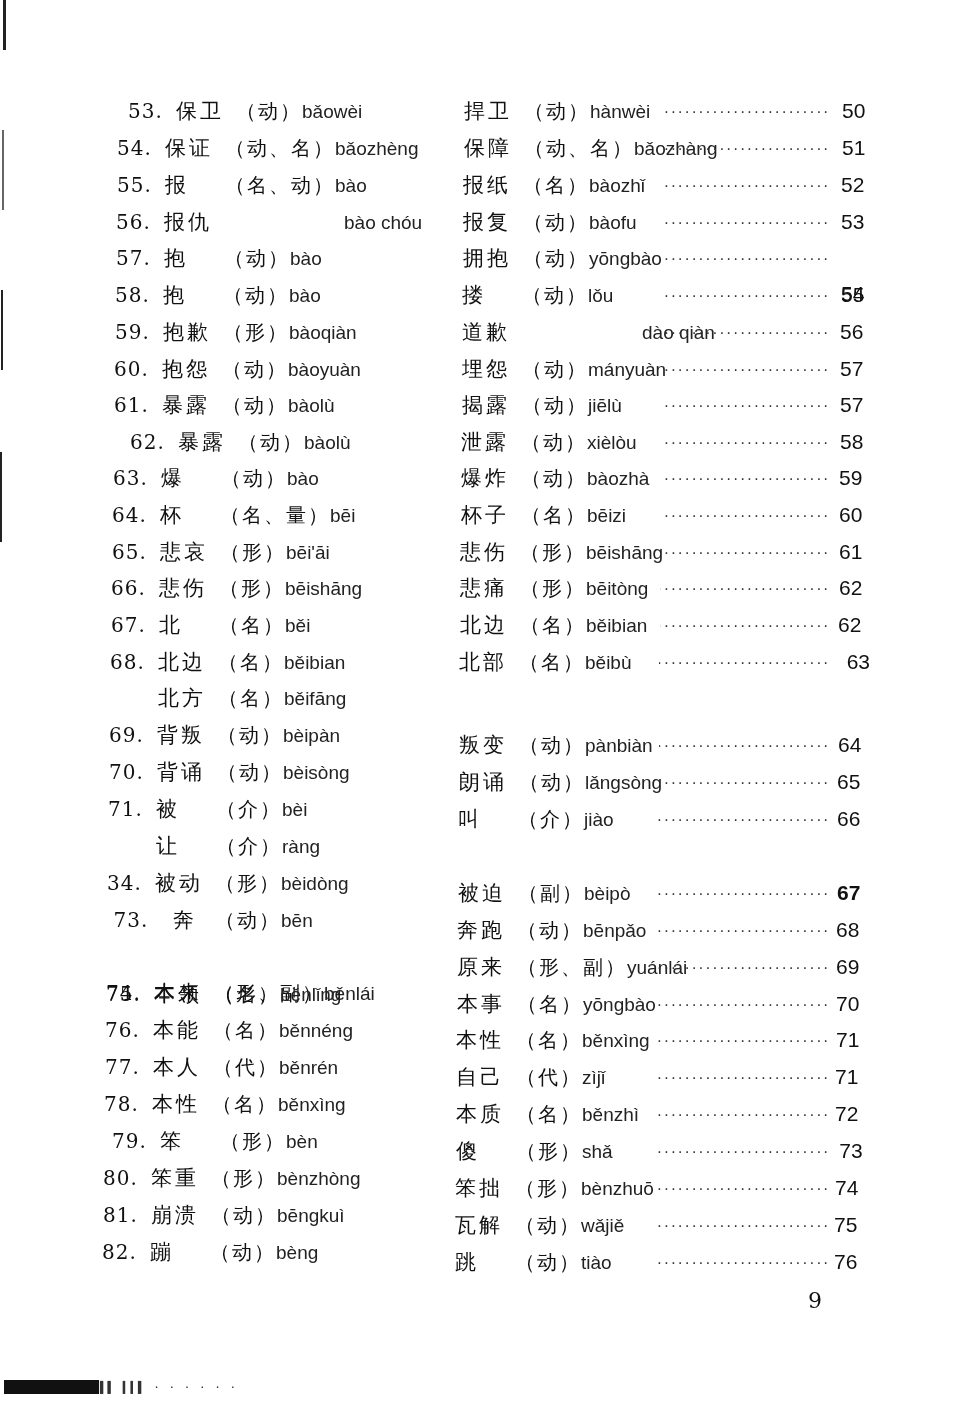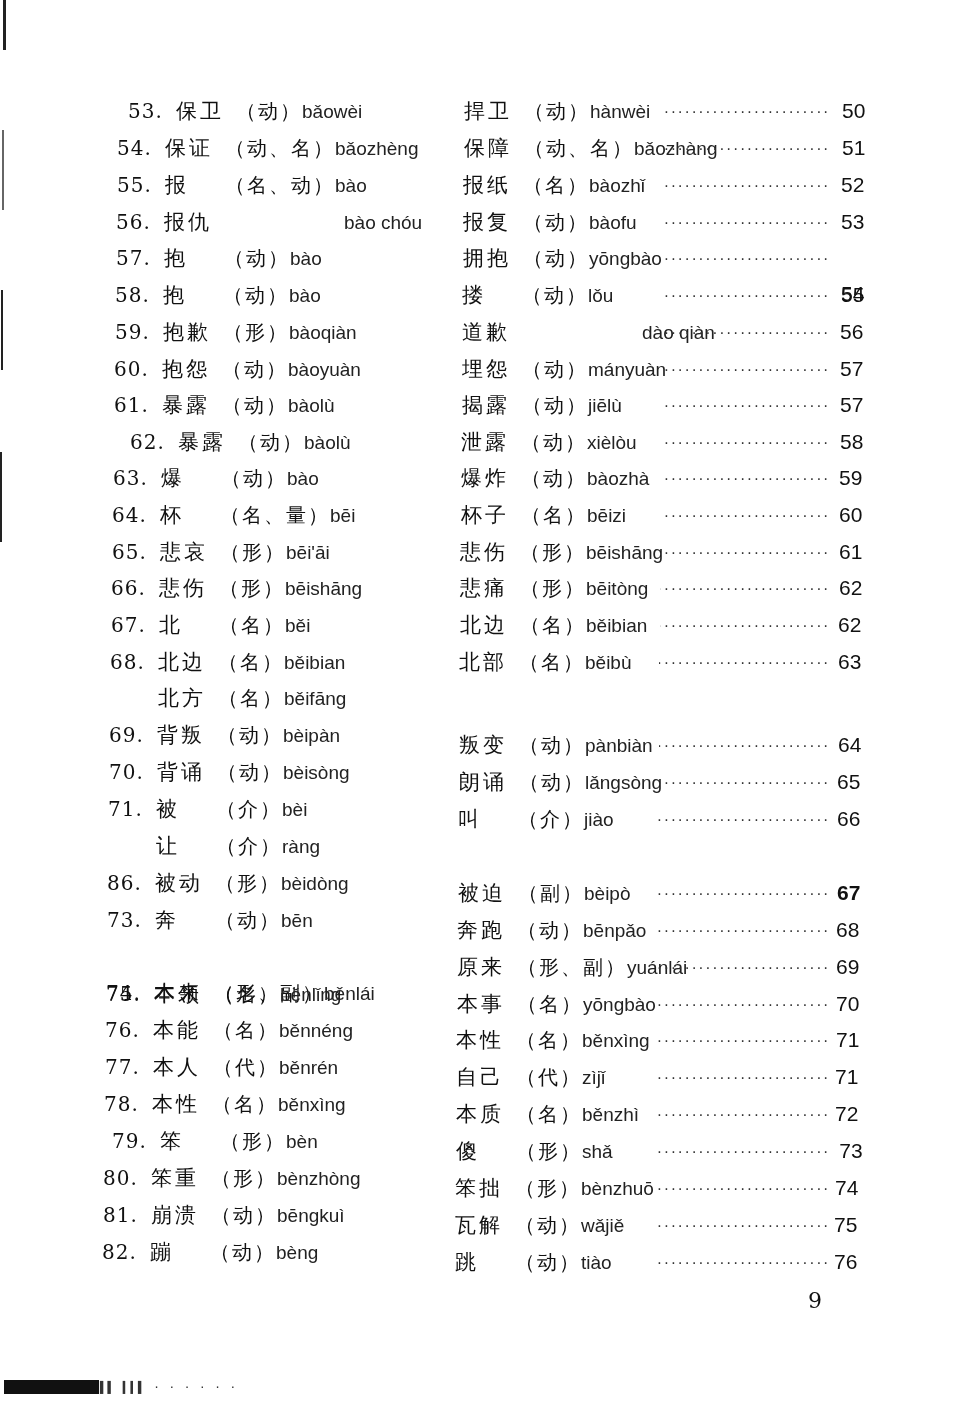--- a/index.html
+++ b/index.html
@@ -85,40 +85,40 @@
     <div class="row right-entry" style="left: 460px; top: 574px;"><span class="hz" style="min-width:60px">悲痛</span><span class="pos" style="min-width:0px">（形）</span><span class="py">bēitòng</span></div>
     <div class="dots" style="left: 660px; width: 170px; top: 580px;">··························································</div>
     <div class="page" style="left: 839px; top: 576px;">62</div>
     <div class="row left-entry" style="left: 111px; top: 611px;"><span class="num" style="">67.</span><span class="hz hz1">北</span><span class="pos" style="min-width:0px">（名）</span><span class="py">běi</span></div>
     <div class="row right-entry" style="left: 460px; top: 611px;"><span class="hz" style="min-width:60px">北边</span><span class="pos" style="min-width:0px">（名）</span><span class="py">běibian</span></div>
     <div class="dots" style="left: 660px; width: 170px; top: 617px;">··························································</div>
     <div class="page" style="left: 838px; top: 613px;">62</div>
     <div class="row left-entry" style="left: 110px; top: 648px;"><span class="num" style="">68.</span><span class="hz hz1">北边</span><span class="pos" style="min-width:0px">（名）</span><span class="py">běibian</span></div>
     <div class="row right-entry" style="left: 459px; top: 648px;"><span class="hz" style="min-width:60px">北部</span><span class="pos" style="min-width:0px">（名）</span><span class="py">běibù</span></div>
     <div class="dots" style="left: 659px; width: 171px; top: 654px;">··························································</div>
-    <div class="page" style="left: 838px; top: 650px;">63</div>
+    <div class="page" style="left: 838px; top: 650px; text-align: right;">63</div>
     <div class="row left-entry" style="left: 110px; top: 684px;"><span class="num" style="width:48px;"></span><span class="hz hz1">北方</span><span class="pos" style="min-width:0px">（名）</span><span class="py">běifāng</span></div>
     <div class="row left-entry" style="left: 109px; top: 721px;"><span class="num" style="">69.</span><span class="hz hz1">背叛</span><span class="pos" style="min-width:0px">（动）</span><span class="py">bèipàn</span></div>
     <div class="row right-entry" style="left: 459px; top: 731px;"><span class="hz" style="min-width:60px">叛变</span><span class="pos" style="min-width:0px">（动）</span><span class="py">pànbiàn</span></div>
     <div class="dots" style="left: 659px; width: 171px; top: 737px;">··························································</div>
     <div class="page" style="left: 838px; top: 733px;">64</div>
     <div class="row left-entry" style="left: 109px; top: 758px;"><span class="num" style="">70.</span><span class="hz hz1">背诵</span><span class="pos" style="min-width:0px">（动）</span><span class="py">bèisòng</span></div>
     <div class="row right-entry" style="left: 459px; top: 768px;"><span class="hz" style="min-width:60px">朗诵</span><span class="pos" style="min-width:0px">（动）</span><span class="py">lǎngsòng</span></div>
     <div class="dots" style="left: 659px; width: 171px; top: 774px;">··························································</div>
     <div class="page" style="left: 837px; top: 770px;">65</div>
     <div class="row left-entry" style="left: 108px; top: 795px;"><span class="num" style="">71.</span><span class="hz hz1">被</span><span class="pos" style="min-width:0px">（介）</span><span class="py">bèi</span></div>
     <div class="row right-entry" style="left: 458px; top: 805px;"><span class="hz" style="min-width:60px">叫</span><span class="pos" style="min-width:0px">（介）</span><span class="py">jiào</span></div>
     <div class="dots" style="left: 658px; width: 172px; top: 811px;">··························································</div>
     <div class="page" style="left: 837px; top: 807px;">66</div>
     <div class="row left-entry" style="left: 108px; top: 832px;"><span class="num" style="width:48px;"></span><span class="hz hz1">让</span><span class="pos" style="min-width:0px">（介）</span><span class="py">ràng</span></div>
-    <div class="row left-entry" style="left: 107px; top: 869px;"><span class="num" style="">86.</span><span class="hz hz1">被动</span><span class="pos" style="min-width:0px">（形）</span><span class="py">bèidòng</span></div>
+    <div class="row left-entry" style="left: 107px; top: 869px;"><span class="num" style="">34.</span><span class="hz hz1">被动</span><span class="pos" style="min-width:0px">（形）</span><span class="py">bèidòng</span></div>
     <div class="row right-entry" style="left: 458px; top: 879px;"><span class="hz" style="min-width:60px">被迫</span><span class="pos" style="min-width:0px">（副）</span><span class="py">bèipò</span></div>
     <div class="dots" style="left: 658px; width: 172px; top: 885px;">··························································</div>
     <div class="page" style="left: 837px; top: 881px; font-weight: bold;">67</div>
-    <div class="row left-entry" style="left: 107px; top: 906px;"><span class="num" style="">73.</span><span class="hz hz1">奔</span><span class="pos" style="min-width:0px">（动）</span><span class="py">bēn</span></div>
+    <div class="row left-entry" style="left: 107px; top: 906px; text-align: center;"><span class="num" style="">73.</span><span class="hz hz1">奔</span><span class="pos" style="min-width:0px">（动）</span><span class="py">bēn</span></div>
     <div class="row right-entry" style="left: 457px; top: 916px;"><span class="hz" style="min-width:60px">奔跑</span><span class="pos" style="min-width:0px">（动）</span><span class="py">bēnpǎo</span></div>
     <div class="dots" style="left: 657px; width: 173px; top: 922px;">··························································</div>
     <div class="page" style="left: 836px; top: 918px;">68</div>
     <div class="row left-entry" style="left: 106px; top: 979px;"><span class="num" style="">74.</span><span class="hz hz1">本来</span><span class="pos" style="min-width:0px">（形、副）</span><span class="py">běnlái</span></div>
     <div class="row right-entry" style="left: 457px; top: 953px;"><span class="hz" style="min-width:60px">原来</span><span class="pos" style="min-width:0px">（形、副）</span><span class="py">yuánlái</span></div>
     <div class="dots" style="left: 657px; width: 173px; top: 959px;">··························································</div>
     <div class="page" style="left: 836px; top: 955px;">69</div>
     <div class="row left-entry" style="left: 106px; top: 980px;"><span class="num" style="">75.</span><span class="hz hz1">本领</span><span class="pos" style="min-width:0px">（名）</span><span class="py">běnlǐng</span></div>
     <div class="row right-entry" style="left: 457px; top: 990px;"><span class="hz" style="min-width:60px">本事</span><span class="pos" style="min-width:0px">（名）</span><span class="py">yōngbào</span></div>
     <div class="dots" style="left: 657px; width: 173px; top: 996px;">··························································</div>

